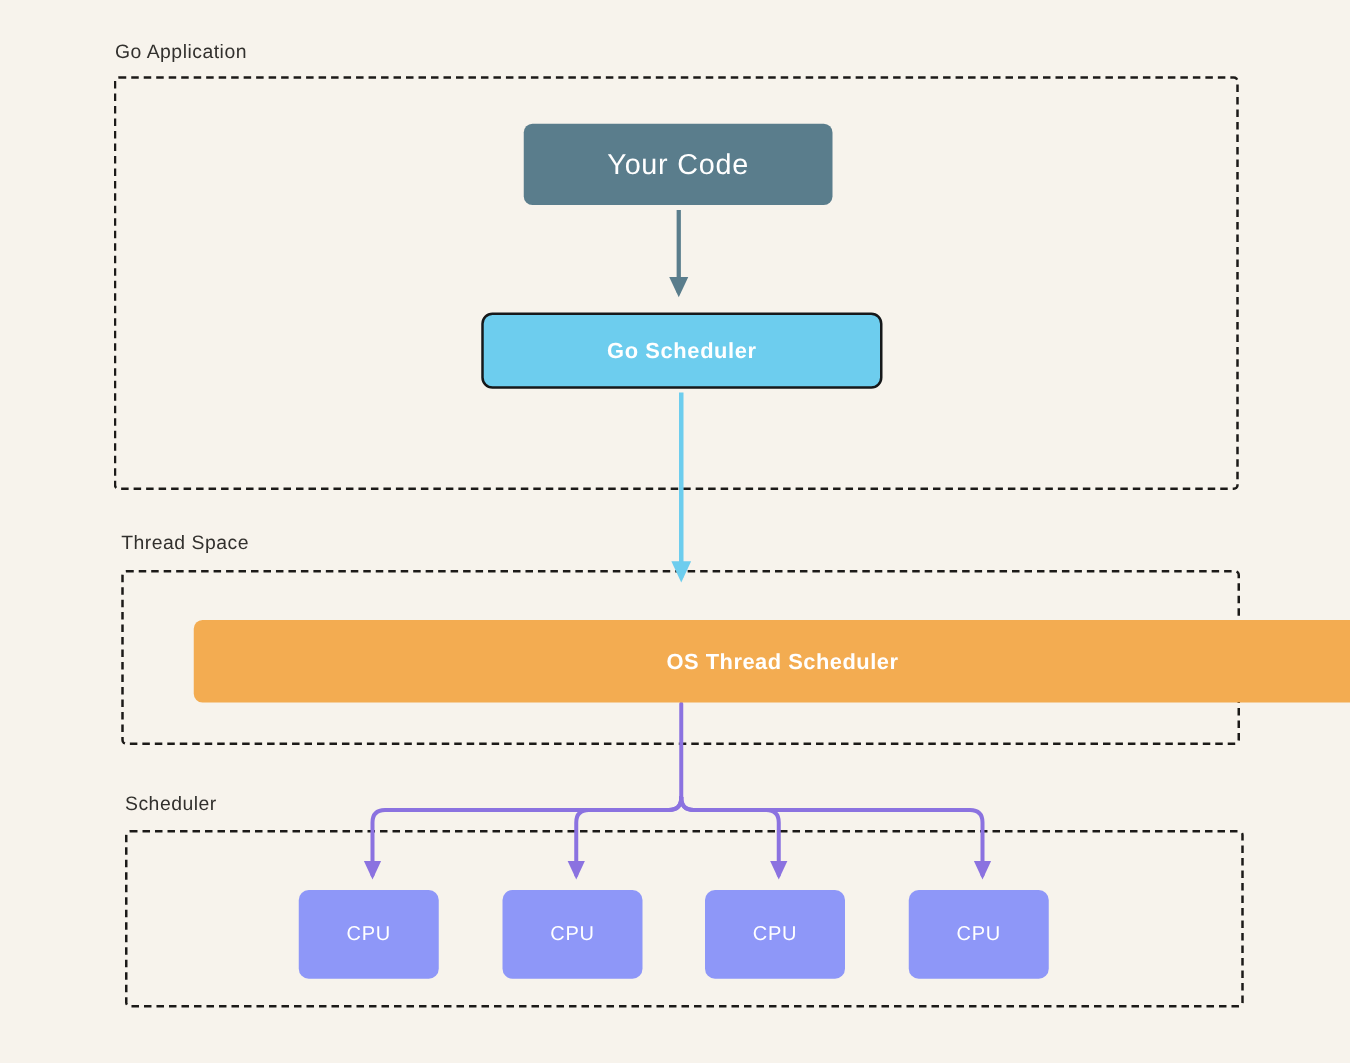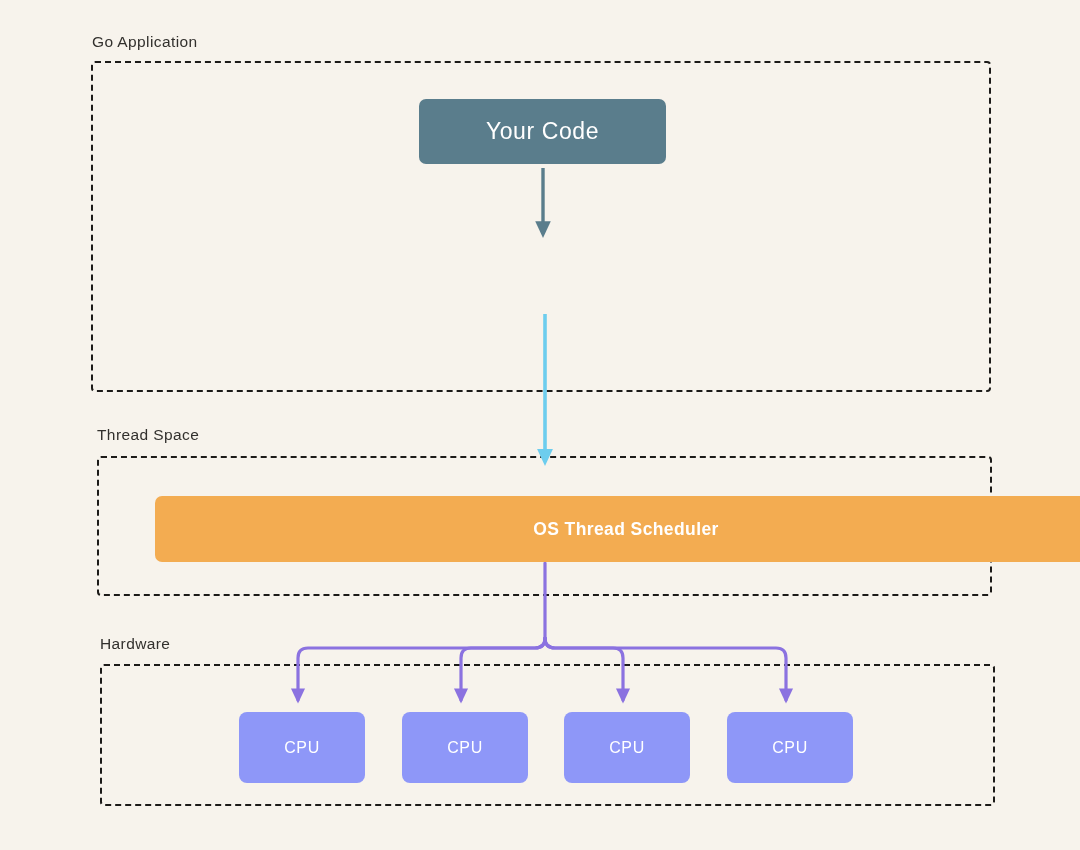--- a/index.html
+++ b/index.html
@@ -77,21 +77,21 @@
     left: 155px; top: 496px; width: 942px; height: 66px;
     background: #f3ac51;
     border-radius: 7px;
     font-size: 17.5px;
     font-weight: 700;
     letter-spacing: 0.4px;
   }
 
   .cpu-node {
     top: 712px;
-    width: 126px;
+    width: 112px;
     height: 71px;
     background: #8e97f8;
     border-radius: 8px;
     font-size: 16px;
     letter-spacing: 0.6px;
     font-weight: 400;
   }
   #node-cpu-0 { left: 239px; }
   #node-cpu-1 { left: 402px; }
   #node-cpu-2 { left: 564px; }
@@ -148,24 +148,25 @@
 
     <path d="M 545 638 Q 545 648 535 648 L 471 648 Q 461 648 461 658 L 461 700" fill="none" stroke="#8b72e0" stroke-width="3.2" stroke-linecap="round" marker-end="url(#arrow-purple)"></path>
 
     <path d="M 545 638 Q 545 648 555 648 L 613 648 Q 623 648 623 658 L 623 700" fill="none" stroke="#8b72e0" stroke-width="3.2" stroke-linecap="round" marker-end="url(#arrow-purple)"></path>
 
     <path d="M 545 638 Q 545 648 555 648 L 776 648 Q 786 648 786 658 L 786 700" fill="none" stroke="#8b72e0" stroke-width="3.2" stroke-linecap="round" marker-end="url(#arrow-purple)"></path>
   </svg>
 
   <div class="section-label" id="label-go-application">Go Application</div>
   <div class="section-label" id="label-kernel-space">Thread Space</div>
-  <div class="section-label" id="label-hardware">Hardware</div>
+  <div class="section-label" id="label-hardware">Scheduler</div>
 
   <div class="node" id="node-your-code">Your Code</div>
 
+  <div class="node" id="node-go-scheduler">Go Scheduler</div>
 
   <div class="node" id="node-os-thread-scheduler">OS Thread Scheduler</div>
 
   <div class="node cpu-node" id="node-cpu-0">CPU</div>
   <div class="node cpu-node" id="node-cpu-1">CPU</div>
   <div class="node cpu-node" id="node-cpu-2">CPU</div>
   <div class="node cpu-node" id="node-cpu-3">CPU</div>
 
 </div>
 

